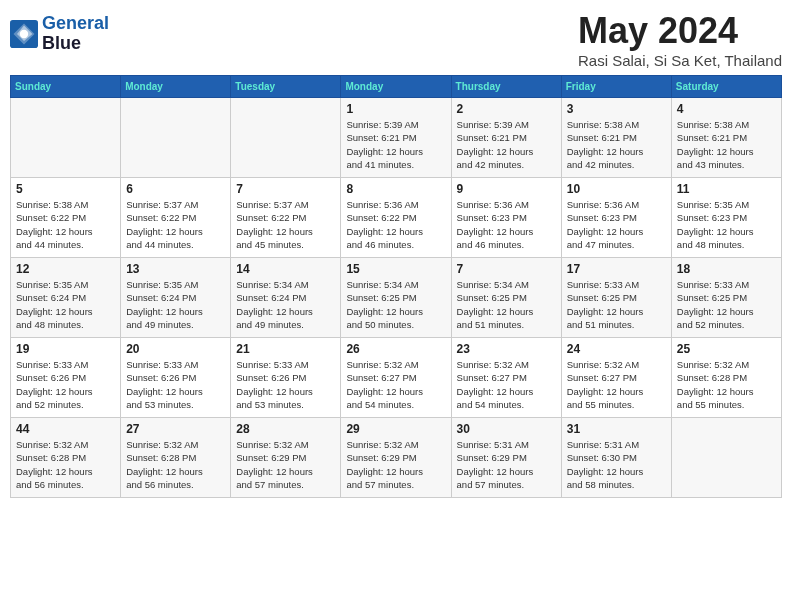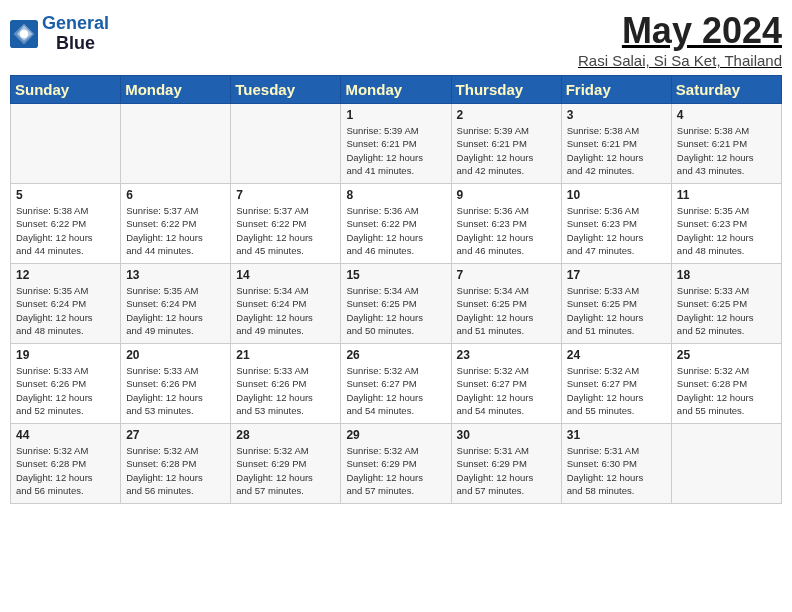--- a/index.html
+++ b/index.html
@@ -19,51 +19,48 @@
     .logo {
       display: flex;
       align-items: center;
       margin-top: 4px;
     }
     .logo-text {
       font-size: 18px;
       font-weight: bold;
       color: #1a1a2e;
       line-height: 1.1;
-      text-align: center;
     }
     .logo-text span {
       color: #1a5fa8;
     }
     .logo-icon {
       width: 28px;
       height: 28px;
       margin-right: 4px;
     }
     .title-block {
-      text-align: right;
-      text-decoration: underline;
     }
     .month-title {
       font-size: 36px;
       font-weight: bold;
       color: #222;
     }
     .location-title {
       font-size: 15px;
       color: #444;
     }
     table {
       width: 100%;
       border-collapse: collapse;
     }
     thead th {
       background: #2060b0;
-      color: #fef9c3;
-      font-size: 15px;
+      color: #5eead4;
+      font-size: 10px;
       font-weight: bold;
       padding: 5px 4px;
       text-align: left;
       border: 1px solid #1a4f9a;
       margin-left: 20px;
     }
     tbody td {
       border: 1px solid #ccc;
       vertical-align: top;
       padding: 4px 5px;

